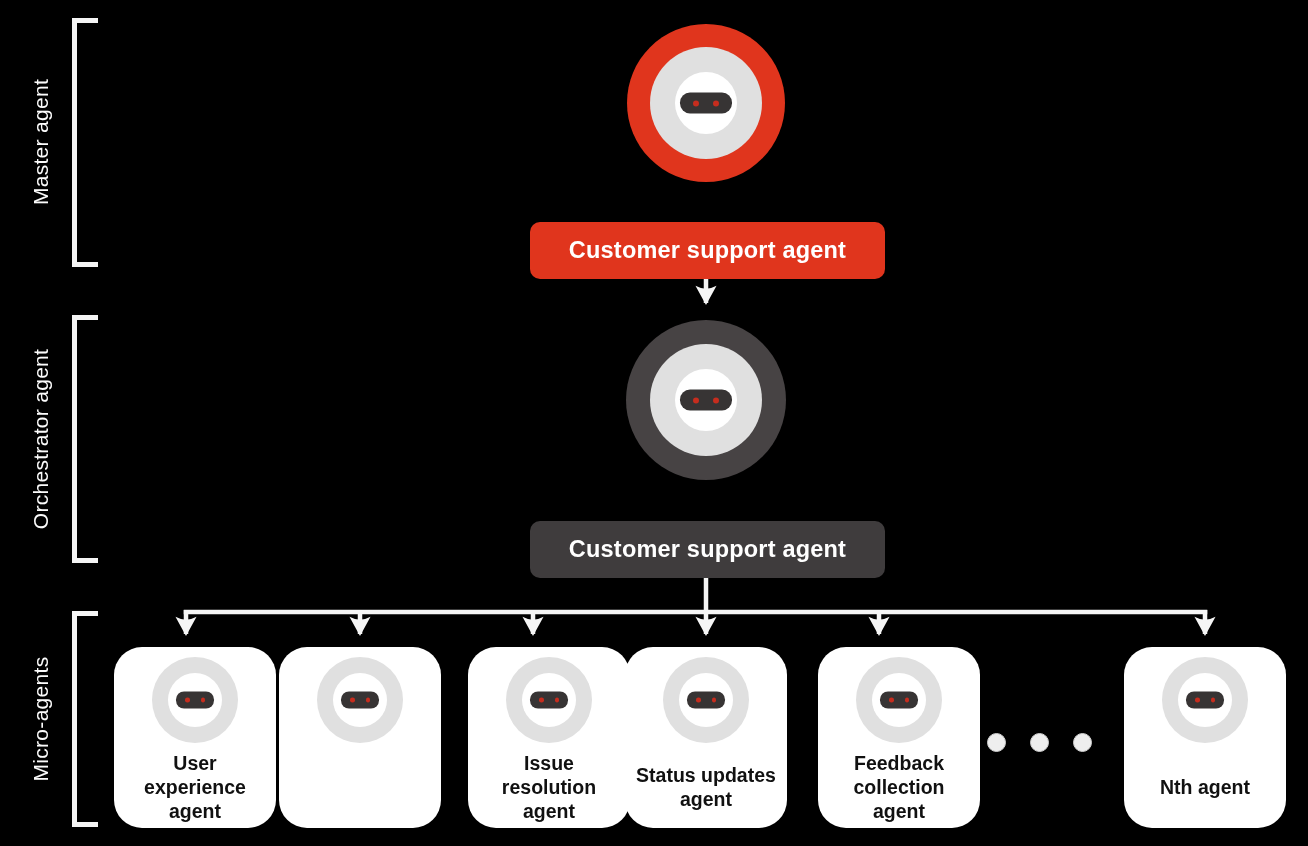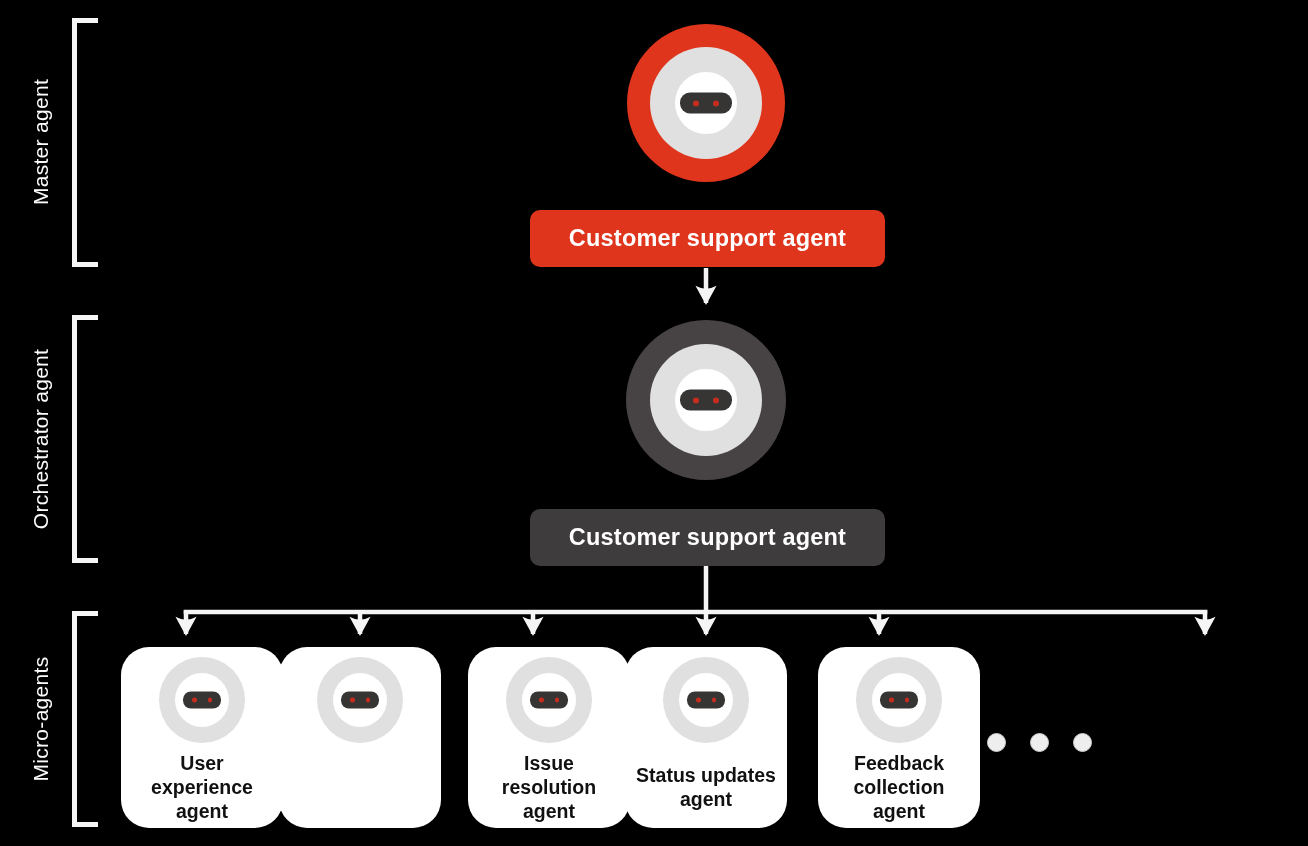--- a/index.html
+++ b/index.html
@@ -52,21 +52,21 @@
     width:86px; height:86px; background:#e0e0e0;
   }
   .robot.micro .face  { width:54px; height:54px; }
   .robot.micro .visor { width:38px; height:17px; border-radius:8px; gap:11px; }
   .robot.micro .eye   { width:4.5px; height:4.5px; }
 
   
   .pill {
     position:absolute; left:530px; width:355px; height:57px; border-radius:10px;
     display:flex; align-items:center; justify-content:center;
-    color:#ffffff; font-weight:700; font-size:23.5px; letter-spacing:.2px;
+    color:#ffffff; font-weight:700; font-size:23.5px; letter-spacing:.2px;margin-top:12px;
   }
   .pill.master { top:210px; background:#e0351d; }
   .pill.orch   { top:509px; background:#3f3c3d; }
 
   
   .agent-box {
     position:absolute; top:647px; width:162px; height:181px;
     background:#ffffff; border-radius:28px;
   }
   .agent-box .label {
@@ -131,21 +131,21 @@
   <div class="robot big-orch">
     <div class="halo"></div>
     <div class="face"></div>
     <div class="visor">
       <span class="eye"></span>
       <span class="eye"></span>
     </div>
   </div>
   <div class="pill orch">Customer support agent</div>
 
-  <div class="agent-box" style="left:121px">
+  <div class="agent-box" style="left:114px">
     <div class="robot micro">
       <div class="face"></div>
       <div class="visor">
         <span class="eye"></span>
         <span class="eye"></span>
       </div>
     </div>
     <div class="label">User
 experience
 agent</div>
@@ -198,14 +198,24 @@
 collection
 agent</div>
   </div>
 
   <div class="dots">
     <div class="dot"></div>
     <div class="dot"></div>
     <div class="dot"></div>
   </div>
 
+  <div class="agent-box" style="left:1124px">
+    <div class="robot micro">
+      <div class="face"></div>
+      <div class="visor">
+        <span class="eye"></span>
+        <span class="eye"></span>
+      </div>
+    </div>
+    <div class="label">Nth agent</div>
+  </div>
 
 </div>
 
 </body></html>

